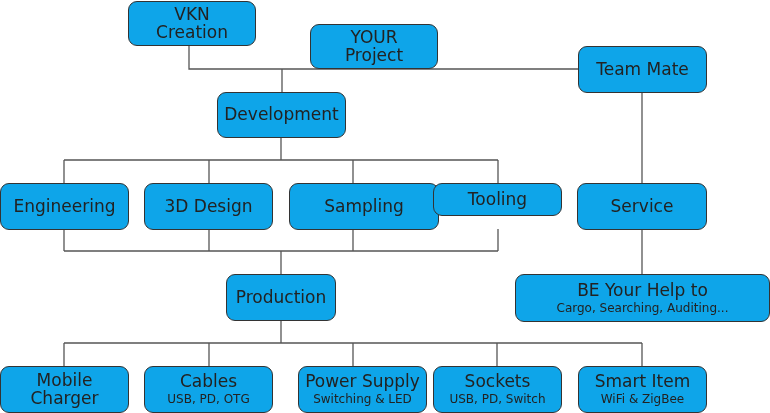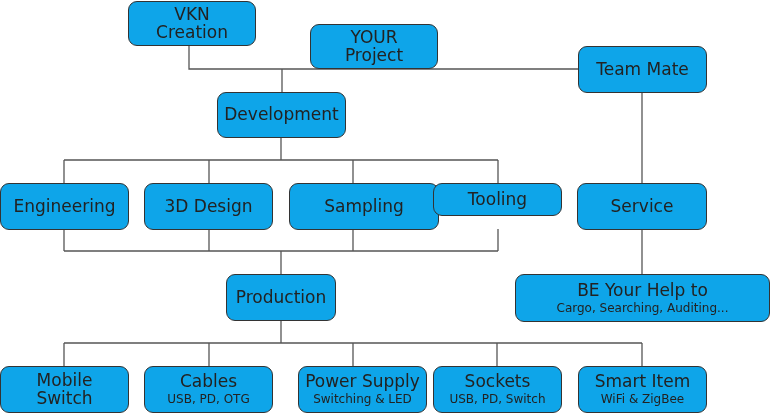--- a/index.html
+++ b/index.html
@@ -91,21 +91,21 @@
   <span class="t">BE Your Help to</span>
   <span class="s">Cargo, Searching, Auditing...</span>
 </div>
 
 <div class="node" style="left:226px;top:274px;width:110px;height:47px;">
   <span class="t">Production</span>
 </div>
 
 <div class="node" style="left:0px;top:366px;width:129px;height:47px;">
   <span class="t">Mobile</span>
-  <span class="t">Switch</span>
+  <span class="t">Charger</span>
 </div>
 
 <div class="node" style="left:144px;top:366px;width:129px;height:47px;">
   <span class="t">Cables</span>
   <span class="s">USB, PD, OTG</span>
 </div>
 
 <div class="node" style="left:298px;top:366px;width:129px;height:47px;">
   <span class="t">Power Supply</span>
   <span class="s">Switching &amp; LED</span>

